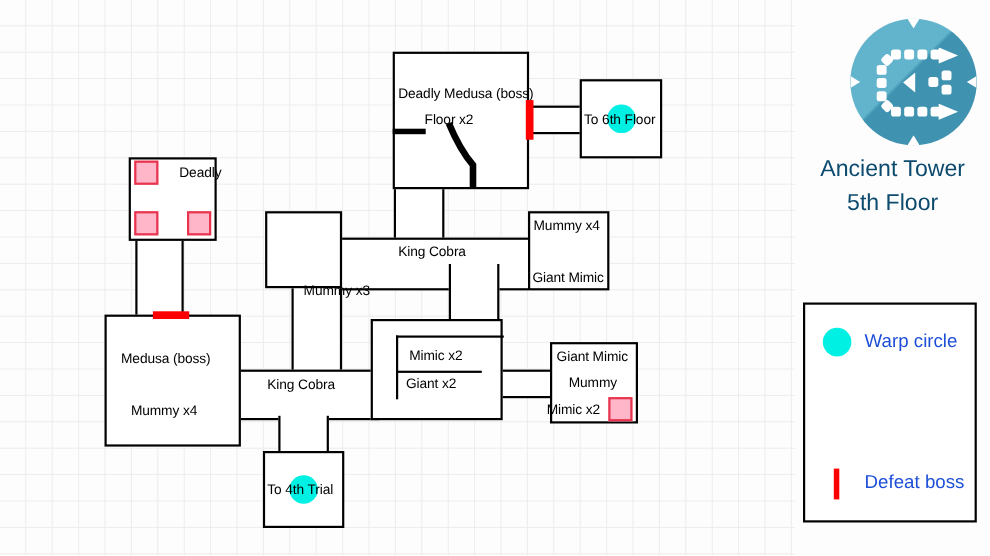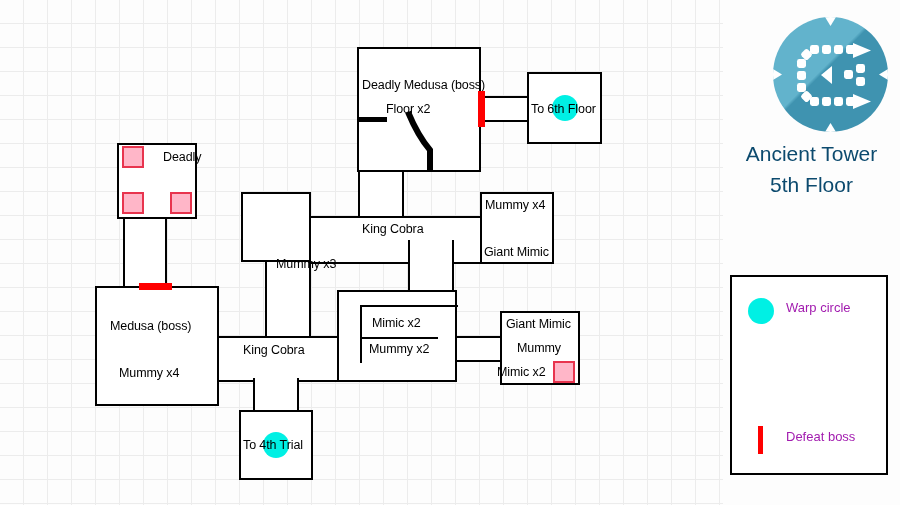--- a/index.html
+++ b/index.html
@@ -105,21 +105,21 @@
     border:2px solid #000;background:#ffffff;box-sizing:border-box;
   }
   .keytitle{
     position:absolute;left:723px;top:262px;width:177px;text-align:center;
     font-size:19px;color:#000;background:transparent;
   }
   .keytitle span{background:#fdfdfd;padding:0 5px;}
   .krow{position:absolute;left:0;width:158px;height:34px;}
   .kicon{position:absolute;left:14px;top:0;width:36px;height:34px;}
   .klabel{
-    position:absolute;left:54px;top:6px;font-size:13px;color:#a21caf;white-space:nowrap;
+    position:absolute;left:54px;top:6px;font-size:17px;color:#1d4ed8;white-space:nowrap;
   }
   .k-circle{position:absolute;left:2px;top:4px;width:26px;height:26px;border-radius:50%;background:#00f0e4;}
   .k-imp{position:absolute;left:11px;top:3px;width:7px;height:28px;background:#000;}
   .k-chest{position:absolute;left:5px;top:5px;width:22px;height:22px;background:#ffb6c8;border:2px solid #e8344e;box-sizing:border-box;}
   .k-boss{position:absolute;left:12px;top:3px;width:5px;height:28px;background:#ff0000;}
 </style>
 </head>
 <body>
 
 <div id="root">
@@ -180,21 +180,21 @@
     <div class="rlabel" style="left:119px;top:367px;">Mummy x4</div>
 
     <div class="boss-bar" style="left:139px;top:283px;width:33px;height:7px;"></div>
 
     <div class="rlabel" style="left:243px;top:344px;">King Cobra</div>
 
     <div class="room" style="left:337px;top:290px;width:120px;height:92px;"></div>
     <div class="room" style="left:360px;top:305px;width:98px;height:58px;border-top:2px solid #000;border-left:2px solid #000;border-right:none;border-bottom:none;background:transparent;"></div>
     <div class="impass" style="left:360px;top:337px;width:78px;height:2px;background:#000;"></div>
     <div class="rlabel" style="left:372px;top:317px;">Mimic x2</div>
-    <div class="rlabel" style="left:369px;top:343px;">Mummy x2</div>
+    <div class="rlabel" style="left:369px;top:343px;">Giant x2</div>
 
     <div class="room" style="left:500px;top:311px;width:80px;height:74px;"></div>
     <div class="rlabel" style="left:506px;top:318px;">Giant Mimic</div>
     <div class="rlabel" style="left:517px;top:342px;">Mummy</div>
     <div class="rlabel" style="left:497px;top:366px;">Mimic x2</div>
     <div class="chest" style="left:553px;top:361px;"></div>
 
     <div class="room" style="left:239px;top:410px;width:74px;height:70px;"></div>
     <div class="warp" style="left:263px;top:432px;"></div>
     <div class="rlabel" style="left:243px;top:439px;">To 4th Trial</div>

